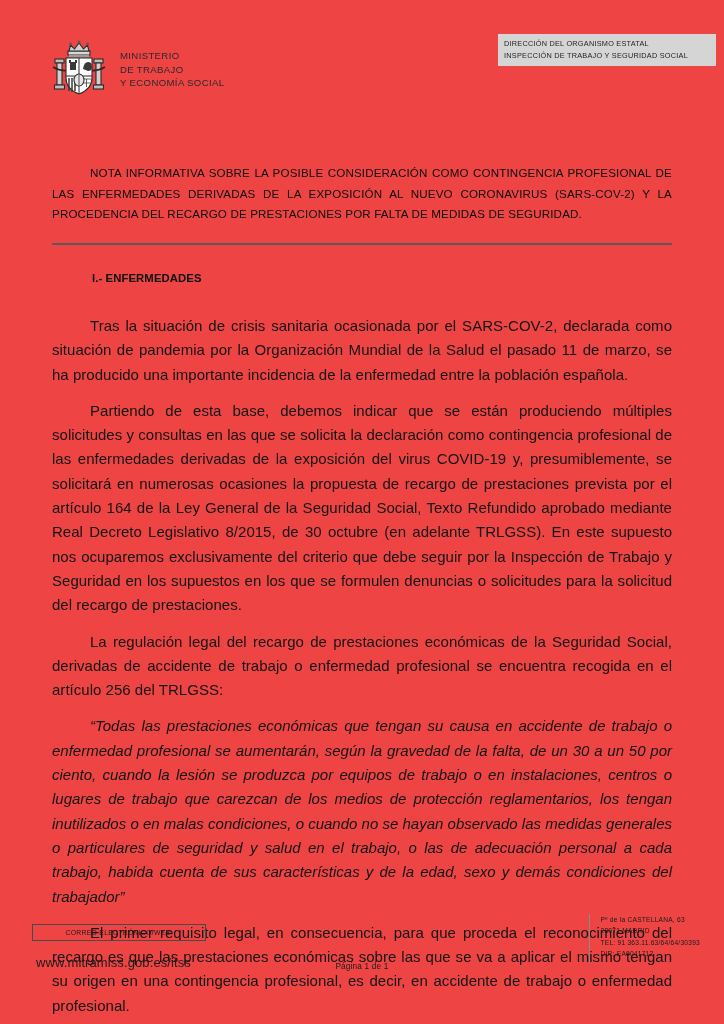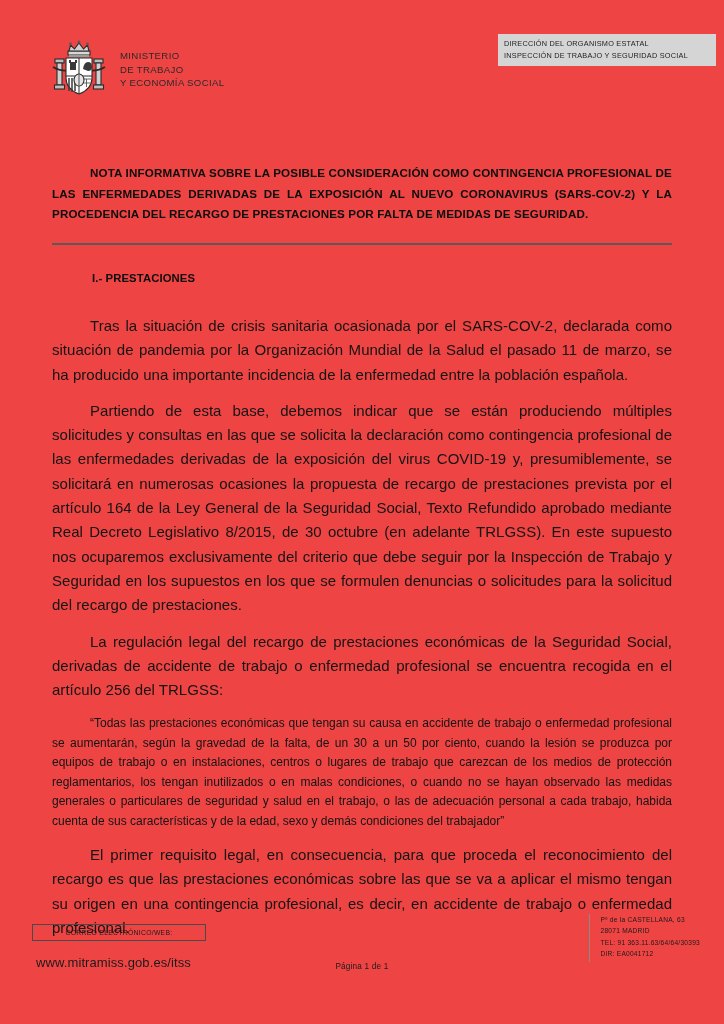--- a/index.html
+++ b/index.html
@@ -93,21 +93,21 @@
     margin-left: 10px;
   }
 
   
   .doc-title {
     position: absolute;
     top: 163px;
     left: 52px;
     width: 620px;
     font-size: 11.6px;
-    font-weight: 700;
+    font-weight: 400;
     line-height: 1.78;
     text-align: justify;
     text-align-last: left;
     letter-spacing: 0.15px;
     text-indent: 38px;
     color: #0d0d0d;
   }
   .title-rule {
     position: absolute;
     top: 243px;
@@ -135,24 +135,25 @@
     margin: 0 0 12px 0;
     font-size: 15px;
     line-height: 1.62;
     text-align: justify;
     text-indent: 38px;
     color: #141414;
     letter-spacing: 0.02px;
   }
   p.quote {
     margin: 0 0 12px 0;
-    font-size: 12px;
+    font-size: 15px;
     line-height: 1.62;
     text-align: justify;
     text-indent: 38px;
+    font-style: italic;
     color: #141414;
   }
 
   
   .footer {
     position: absolute;
     left: 0;
     right: 0;
     bottom: 0;
     height: 110px;
@@ -268,21 +269,21 @@
       <div class="org-box">DIRECCIÓN DEL ORGANISMO ESTATAL INSPECCIÓN DE TRABAJO Y SEGURIDAD SOCIAL</div>
     </div>
 
   </div>
 
   <div class="doc-title">NOTA INFORMATIVA SOBRE LA POSIBLE CONSIDERACIÓN COMO CONTINGENCIA PROFESIONAL DE LAS ENFERMEDADES DERIVADAS DE LA EXPOSICIÓN AL NUEVO CORONAVIRUS (SARS-COV-2) Y LA PROCEDENCIA DEL RECARGO DE PRESTACIONES POR FALTA DE MEDIDAS DE SEGURIDAD.</div>
   <div class="title-rule"></div>
 
   <div class="body-wrap">
 
-    <h2 class="section-heading">I.- PRESTACIONES</h2>
+    <h2 class="section-heading">I.- ENFERMEDADES</h2>
 
     <p class="para">Tras la situación de crisis sanitaria ocasionada por el SARS-COV-2, declarada como situación de pandemia por la Organización Mundial de la Salud el pasado 11 de marzo, se ha producido una importante incidencia de la enfermedad entre la población española.</p>
 
     <p class="para">Partiendo de esta base, debemos indicar que se están produciendo múltiples solicitudes y consultas en las que se solicita la declaración como contingencia profesional de las enfermedades derivadas de la exposición del virus COVID-19 y, presumiblemente, se solicitará en numerosas ocasiones la propuesta de recargo de prestaciones prevista por el artículo 164 de la Ley General de la Seguridad Social, Texto Refundido aprobado mediante Real Decreto Legislativo 8/2015, de 30 octubre (en adelante TRLGSS). En este supuesto nos ocuparemos exclusivamente del criterio que debe seguir por la Inspección de Trabajo y Seguridad en los supuestos en los que se formulen denuncias o solicitudes para la solicitud del recargo de prestaciones.</p>
 
     <p class="para">La regulación legal del recargo de prestaciones económicas de la Seguridad Social, derivadas de accidente de trabajo o enfermedad profesional se encuentra recogida en el artículo 256 del TRLGSS:</p>
 
     <p class="quote">“Todas las prestaciones económicas que tengan su causa en accidente de trabajo o enfermedad profesional se aumentarán, según la gravedad de la falta, de un 30 a un 50 por ciento, cuando la lesión se produzca por equipos de trabajo o en instalaciones, centros o lugares de trabajo que carezcan de los medios de protección reglamentarios, los tengan inutilizados o en malas condiciones, o cuando no se hayan observado las medidas generales o particulares de seguridad y salud en el trabajo, o las de adecuación personal a cada trabajo, habida cuenta de sus características y de la edad, sexo y demás condiciones del trabajador”</p>
 
     <p class="para">El primer requisito legal, en consecuencia, para que proceda el reconocimiento del recargo es que las prestaciones económicas sobre las que se va a aplicar el mismo tengan su origen en una contingencia profesional, es decir, en accidente de trabajo o enfermedad profesional.</p>

